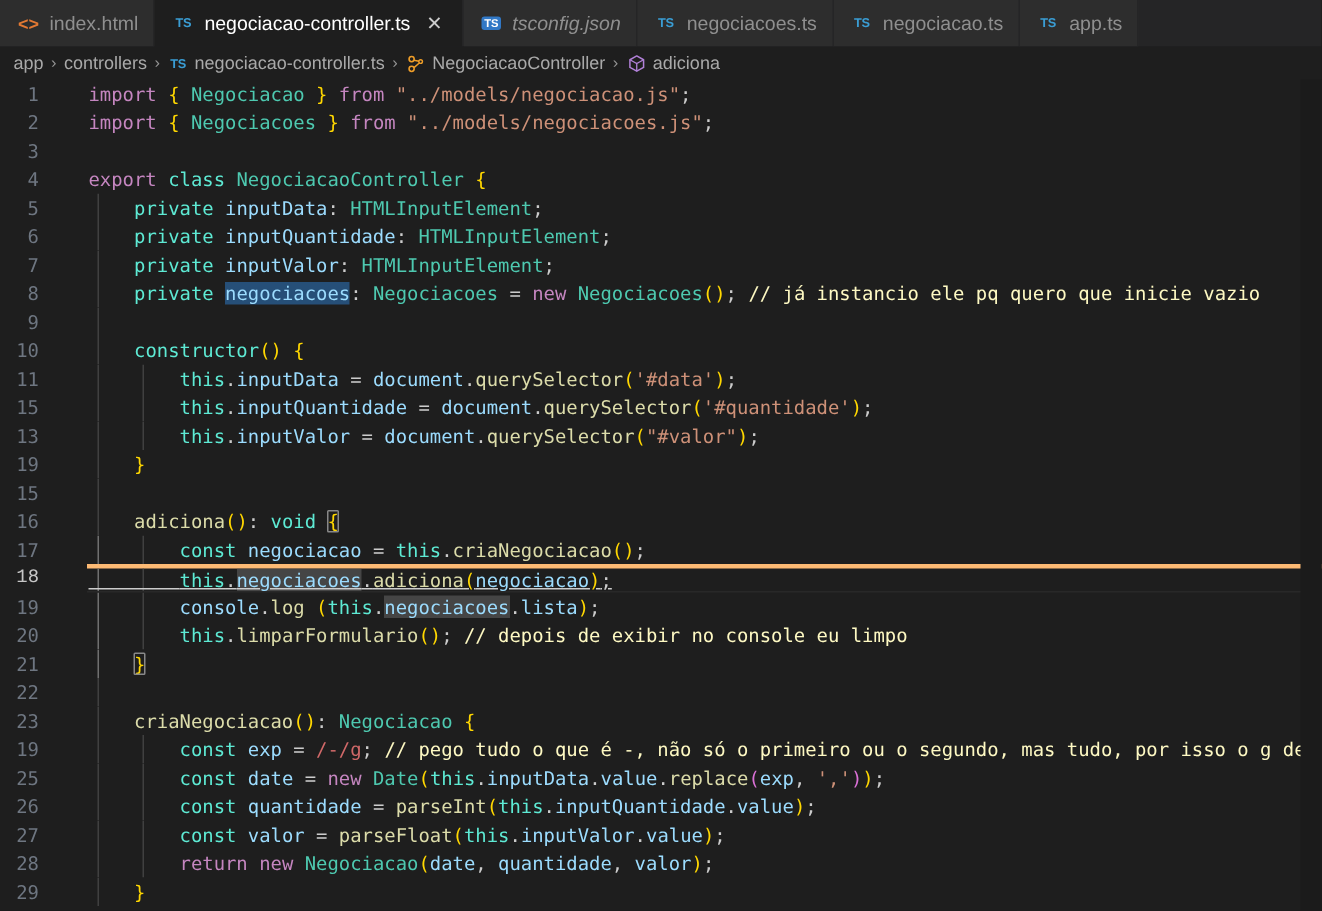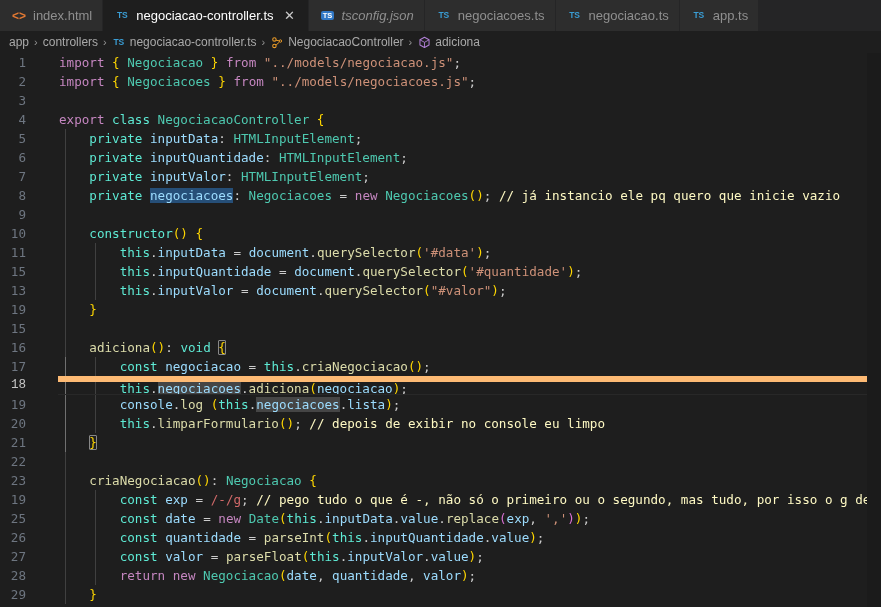--- a/index.html
+++ b/index.html
@@ -160,23 +160,24 @@
   .code-rows { position: relative; }
   .row {
     height: 19px;
     display: flex;
     align-items: center;
     position: relative;
     white-space: pre;
   }
   .row.active .ln { color: #c6c6c6; font-family: Liberation Mono, monospace; }
   .row.active .content-wrap {
-    border-top: 6px solid #fdba74;
+    border-top: 3px solid #fdba74;
     border-bottom: 1px solid #282828;
     box-sizing: border-box;
+    text-decoration: underline;
   }
   .ln {
     width: 44px;
     min-width: 44px;
     text-align: right;
     padding-right: 18px;
     box-sizing: border-box;
     color: #6e7681;
     font-size: 12.6px;
     user-select: none;

